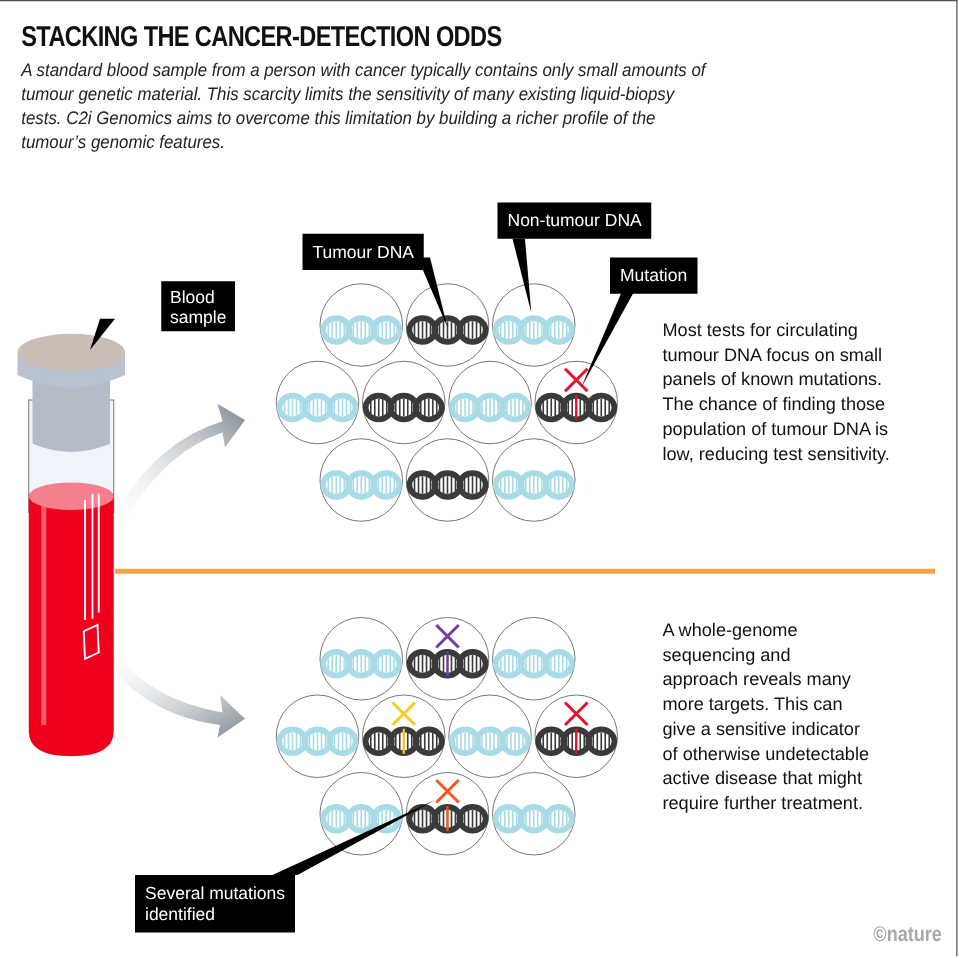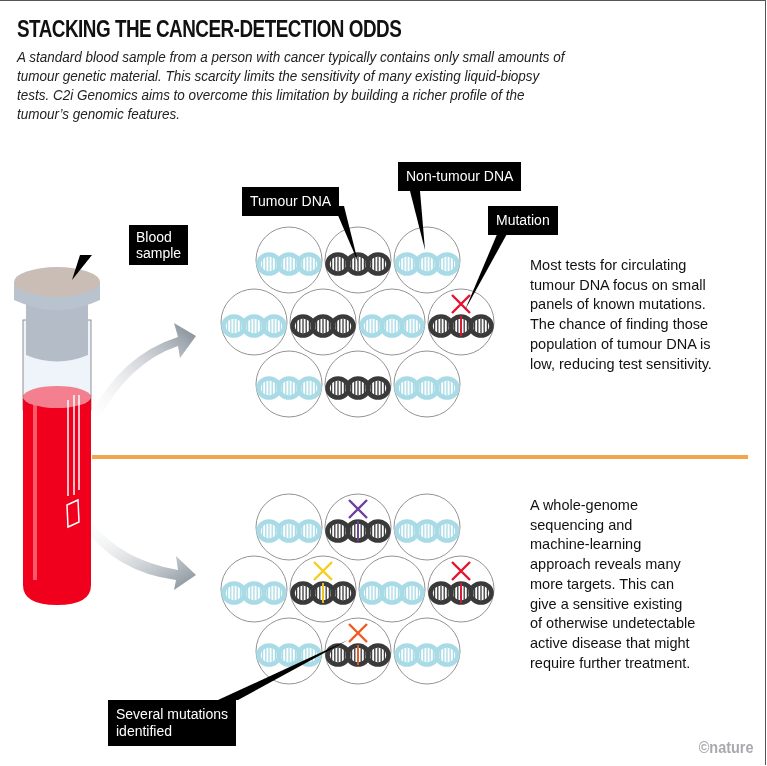--- a/index.html
+++ b/index.html
@@ -531,22 +531,21 @@
   <div>tumour DNA focus on small</div>
   <div>panels of known mutations.</div>
   <div>The chance of finding those</div>
   <div>population of tumour DNA is</div>
   <div>low, reducing test sensitivity.</div>
 </div>
 
 <div class="desc" style="left:530px; top:496px;">
   <div>A whole-genome</div>
   <div>sequencing and</div>
-  <div>machine-learning</div>
   <div>approach reveals many</div>
   <div>more targets. This can</div>
-  <div>give a sensitive existing</div>
+  <div>give a sensitive indicator</div>
   <div>of otherwise undetectable</div>
   <div>active disease that might</div>
   <div>require further treatment.</div>
 </div>
 
 <div class="credit">©nature</div>
 
 </body></html>

